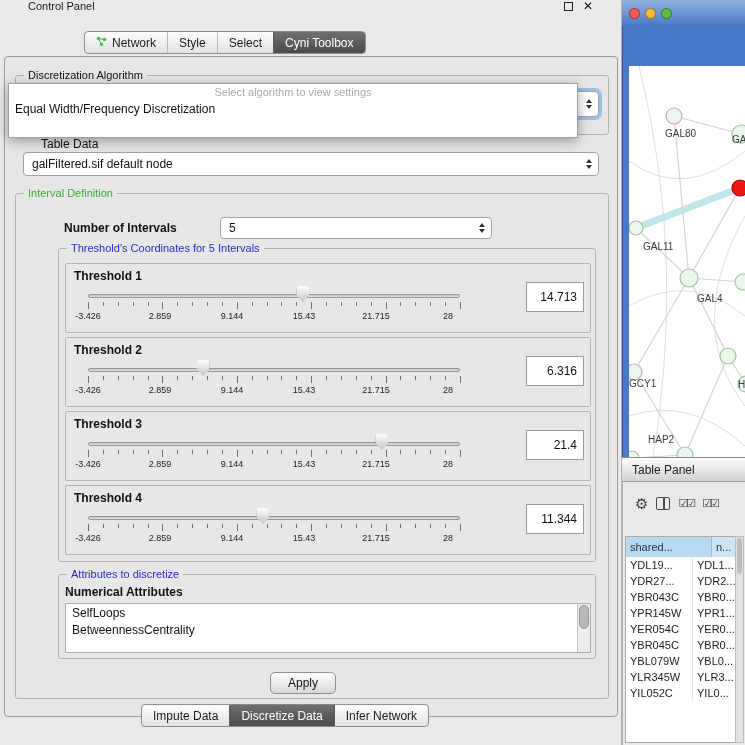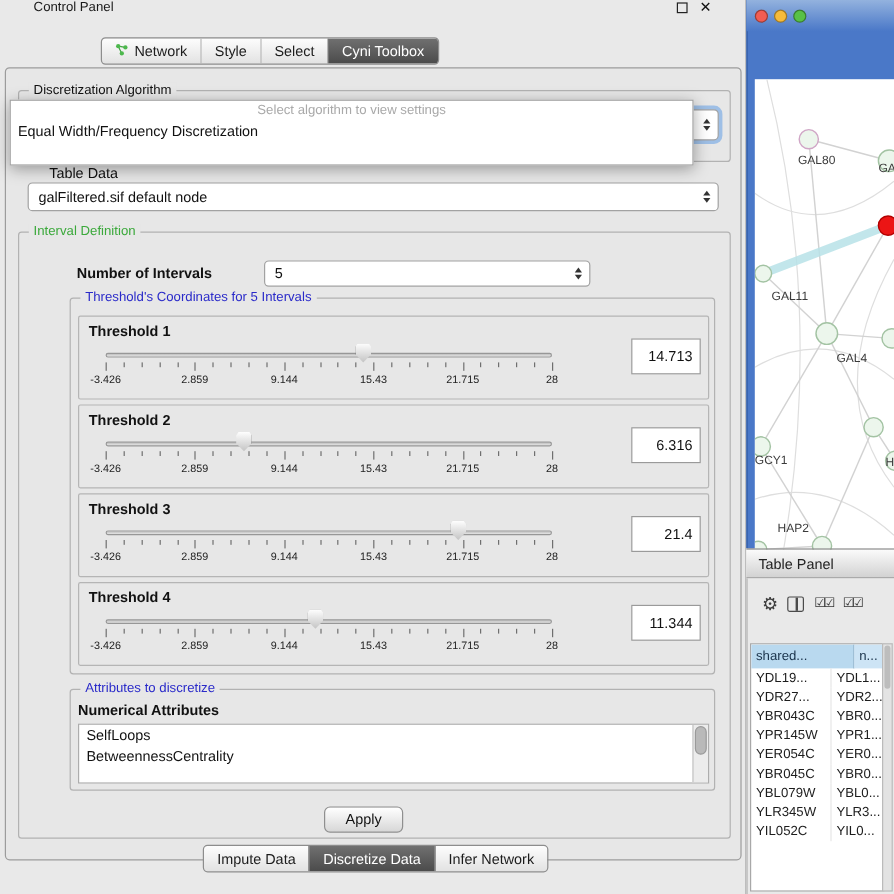--- a/index.html
+++ b/index.html
@@ -9,21 +9,21 @@
 
   
   .cp{position:absolute;left:0;top:0;width:622px;height:745px;background:#e9e9e9;border-right:1px solid #b2b2b2;}
   .cp-titlebar{position:absolute;left:0;top:0;width:100%;height:20px;display:flex;align-items:flex-start;padding:0 28px;font-size:11px;color:#1a1a1a;}
   .cp-controls{margin-left:auto;display:flex;gap:10px;align-items:center;}
   .float-icon{width:9px;height:9px;border:1.5px solid #222;display:inline-block;background:transparent;}
   .close-icon{font-size:12px;font-weight:bold;color:#111;line-height:1;cursor:default;}
 
   .tabstrip{position:absolute;display:flex;align-items:stretch;height:23px;border:1px solid #8d8d8d;border-radius:4px;background:linear-gradient(#fdfdfd,#e2e2e2);overflow:hidden;font-size:12px;color:#1c1c1c;white-space:nowrap;}
   .tabstrip-top{left:84px;top:31px;text-align:center;}
-  .tabstrip-bottom{left:141px;top:704px;z-index:20;margin-left:28px;}
+  .tabstrip-bottom{left:141px;top:704px;z-index:20;}
   .tab{display:flex;align-items:center;gap:5px;padding:0 11px;}
   .tab + .tab{border-left:1px solid #b9b9b9;}
   .tab.selected{background:linear-gradient(#707070,#4b4b4b);color:#fff;border-left-color:#5c5c5c;}
   .tab.selected + .tab{border-left-color:#5c5c5c;}
 
   .cp-frame{position:absolute;left:4px;top:56px;width:614px;height:661px;border:1px solid #9c9c9c;border-radius:4px;background:#e7e7e7;}
 
   .group{position:absolute;border:1px solid #b2b2b2;border-radius:3px;}
   .group-title{position:absolute;top:-7px;left:8px;background:#e7e7e7;padding:0 4px;font-size:11px;line-height:13px;}
   .group-title.green{color:#3ba93b;}
@@ -49,21 +49,21 @@
 
   .thresholds-group{left:42px;top:54px;width:538px;height:314px;}
   .threshold{position:absolute;left:6px;width:526px;height:70px;border:1px solid #b5b5b5;border-radius:2px;}
   .threshold.t1{top:14px;} .threshold.t2{top:88px;} .threshold.t3{top:162px;} .threshold.t4{top:236px;}
   .th-label{position:absolute;left:8px;top:5px;font-weight:bold;font-size:12px;color:#111;}
   .slider{position:absolute;left:22px;top:22px;width:372px;height:46px;}
   .track{position:absolute;left:0;right:0;top:8px;height:4px;background:linear-gradient(#bfbfbf,#e5e5e5);border:1px solid #979797;border-radius:2px;}
   .ticks{position:absolute;left:0;right:0;top:16px;height:8px;}
   .ticks i{position:absolute;width:1px;height:4px;background:#6f6f6f;}
   .ticks i.mj{height:7px;}
-  .tick-labels{position:absolute;left:0;right:0;top:25px;height:11px;font-size:9px;color:#222;}
+  .tick-labels{position:absolute;left:0;right:12px;top:25px;height:11px;font-size:9px;color:#222;}
   .tick-labels span{position:absolute;transform:translateX(-50%);white-space:nowrap;}
   .thumb{position:absolute;top:0;width:13px;height:16px;transform:translateX(-50%);background:linear-gradient(#fefefe,#c4c4c4);clip-path:polygon(15% 0,85% 0,100% 18%,100% 58%,50% 100%,0 58%,0 18%);filter:drop-shadow(0 0 1px rgba(0,0,0,.6));}
   .th-value{position:absolute;right:6px;top:18px;width:58px;height:30px;background:#fff;border:1px solid #9a9a9a;font-size:12px;color:#111;display:flex;align-items:center;justify-content:flex-end;padding-right:6px;}
 
   .attributes-group{left:42px;top:380px;width:538px;height:85px;}
   .attr-label{position:absolute;left:6px;top:10px;font-weight:bold;font-size:12px;color:#111;}
   .attr-list{position:absolute;left:6px;top:28px;width:526px;height:50px;background:#fff;border:1px solid #adadad;overflow:hidden;}
   .attr-items{position:absolute;left:0;top:1px;right:13px;}
   .attr-item{font-size:12px;line-height:17px;padding-left:6px;color:#111;white-space:nowrap;}
   .vscroll{position:absolute;right:0;top:0;bottom:0;width:13px;background:#ececec;border-left:1px solid #c4c4c4;}

